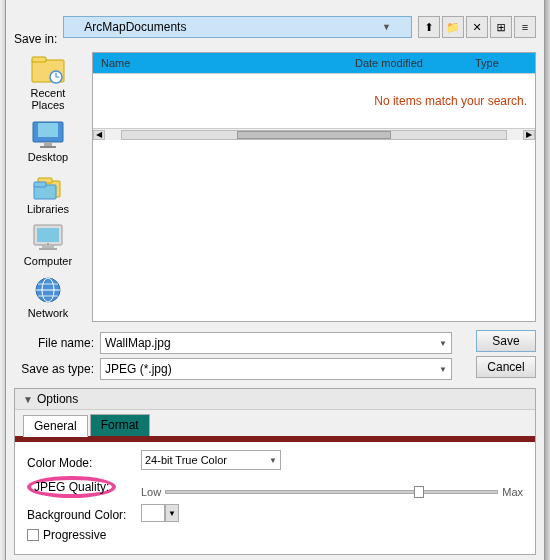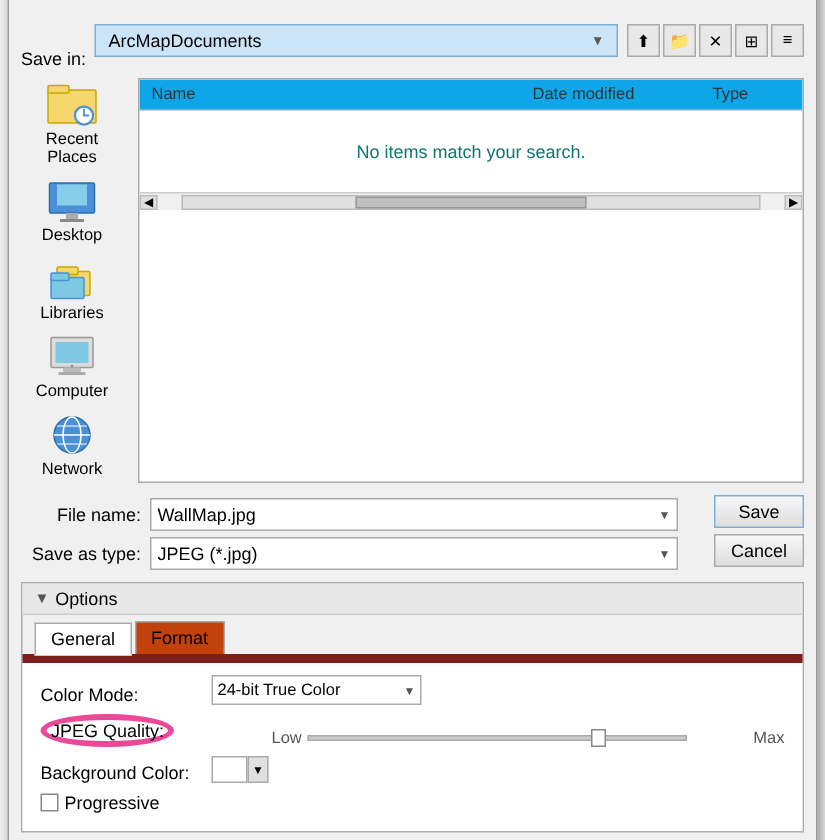--- a/index.html
+++ b/index.html
@@ -83,21 +83,21 @@
       font-size: 12px;
       white-space: nowrap;
       margin-top: 24px;
     }
 
     .save-in-combo {
       flex: 1;
       height: 22px;
       background: #cce4f7;
       border: 1px solid #7bafd4;
-      padding: 0 8px;
+      padding: 0 20px;
       font-size: 12px;
       display: flex;
       align-items: center;
       justify-content: space-between;
     }
 
     .toolbar-icons {
       display: flex;
       gap: 2px;
       align-items: center;
@@ -170,22 +170,22 @@
       color: #333;
       padding: 2px 4px;
     }
 
     .file-list-col.name { flex: 1; }
     .file-list-col.date { width: 120px; }
     .file-list-col.type { width: 60px; }
 
     .file-list-body {
       padding: 20px 8px;
-      text-align: center;
-      color: #0f766e;
+      text-align: right;
+      color: #c2410c;
       font-size: 12px;
     }
 
     .scrollbar-area {
       height: 12px;
       background: #f0f0f0;
       border-top: 1px solid #ccc;
       display: flex;
       align-items: center;
       position: relative;
@@ -286,21 +286,21 @@
       padding: 4px 8px 0;
       border-bottom: 6px solid #7f1d1d;
     }
 
     .tab {
       padding: 3px 10px;
       font-size: 12px;
       cursor: pointer;
       border: 1px solid #aaa;
       border-bottom: none;
-      background: #c2410c;
+      background: #0f766e;
       margin-right: 2px;
     }
 
     .tab.active {
       background: white;
       border-bottom: 1px solid white;
       position: relative;
       bottom: -1px;
       z-index: 1;
     }
@@ -338,21 +338,20 @@
     .slider-container {
       display: flex;
       align-items: center;
       gap: 4px;
       flex: 1;
     }
 
     .slider-label {
       font-size: 11px;
       color: #555;
-      margin-left: 40px;
     }
 
     .slider-track {
       flex: 1;
       height: 4px;
       background: #ccc;
       border: 1px solid #aaa;
       position: relative;
     }
 

